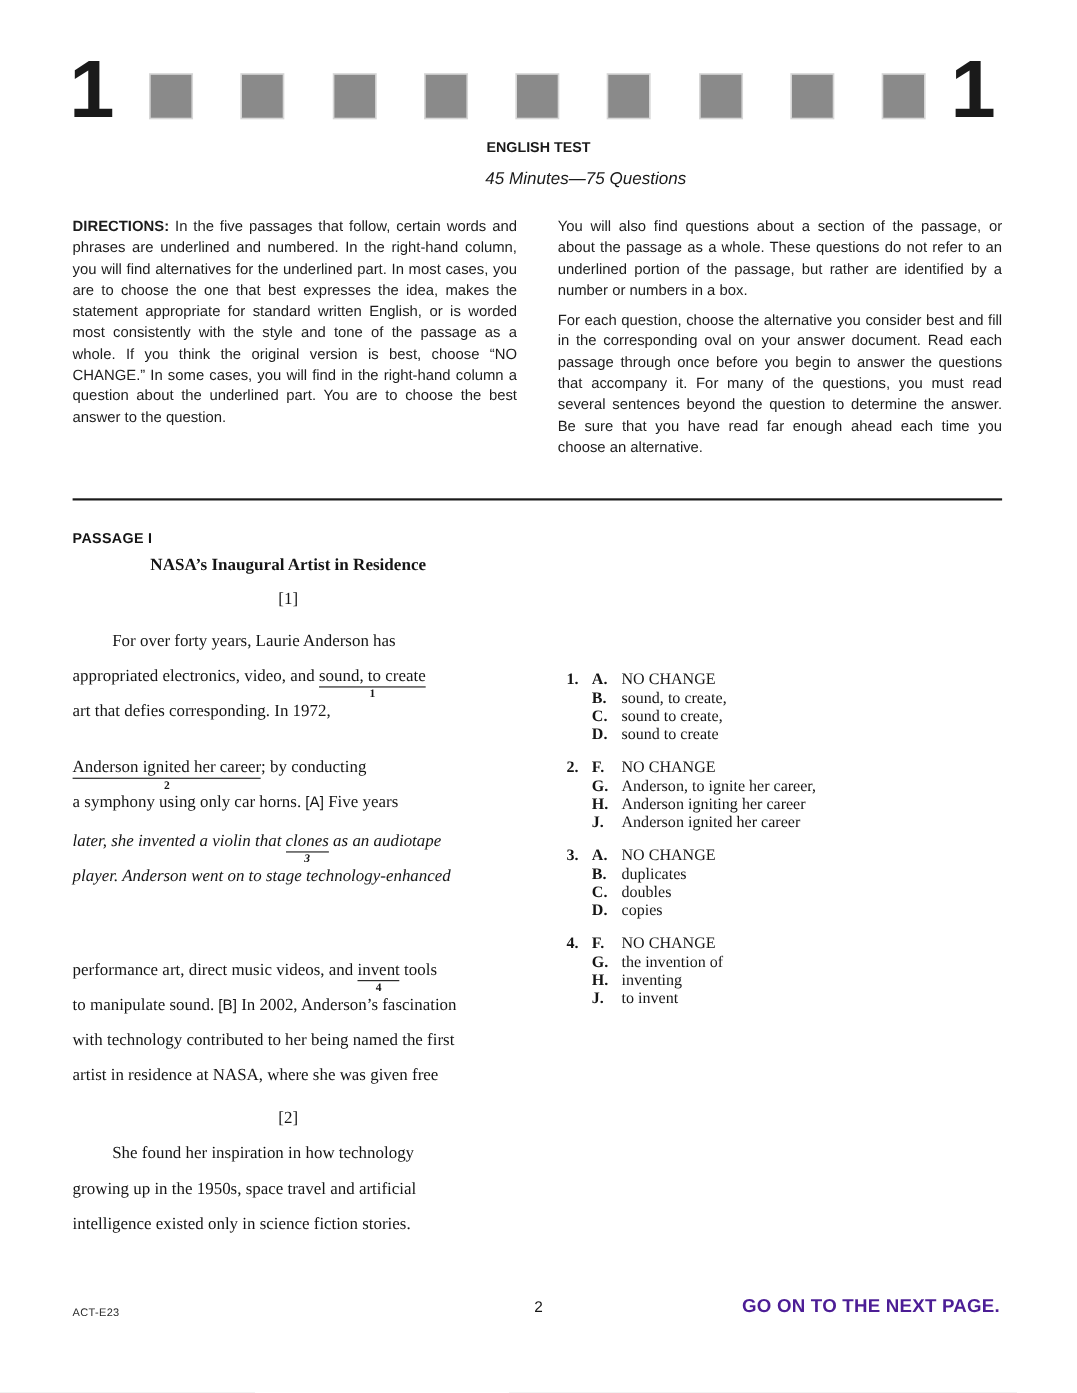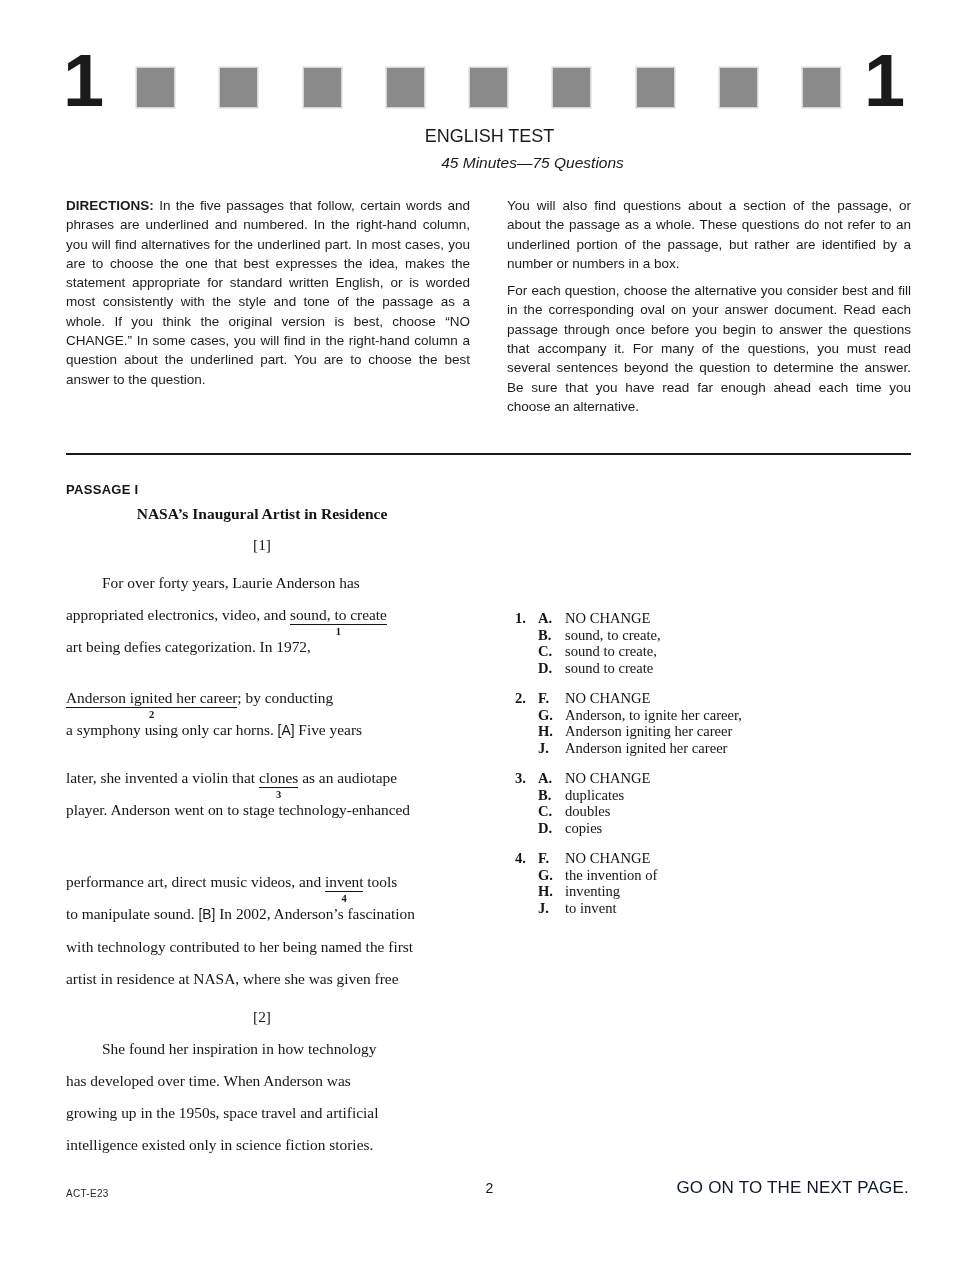--- a/index.html
+++ b/index.html
@@ -18,21 +18,21 @@
   .big-num.right { left:864px; }
   .squares {
     position:absolute; left:137px; top:67px; width:703px; height:40px;
     display:flex; justify-content:space-between; align-items:center;
   }
   .square { width:37px; height:39px; background:#8a8a8a; box-shadow:0 0 0 1.5px #d6d6d6; }
 
   
   .test-title {
     position:absolute; top:126px; left:0; width:100%; text-align:center;
-    font-family:"Liberation Sans", sans-serif; font-weight:normal; font-size:18px; color:#1a1a1a;
+    font-family:"Liberation Sans", sans-serif; font-weight:bold; font-size:13px; color:#1a1a1a;
   }
   .test-subtitle {
     position:absolute; top:154px; left:0; width:100%; text-align:center;
     font-family:"Liberation Sans", sans-serif; font-style:italic; font-size:15.5px; color:#1a1a1a;padding-left:43px;
   }
 
   
   .directions {
     position:absolute; top:196px; left:66px; width:845px;
     display:flex; justify-content:space-between;
@@ -60,21 +60,21 @@
   }
   .m1 { top:66px; }
   .m2 { top:538px; }
 
   .chunk {
     position:absolute; left:66px; width:420px;
     font-size:15.4px; line-height:32px; white-space:nowrap;
   }
   .c0 { top:97px; }
   .c1 { top:212px; }
-  .c2 { top:292px; }
+  .c2 { top:279px;font-style:italic; }
   .c3 { top:372px;margin-top:24px; }
   .c4 { top:563px; }
   .pline.indent { text-indent:36px; }
   .u { position:relative; border-bottom:1px solid #151515; padding-bottom:1px; }
   .unum {
     position:absolute; top:21px; left:50%; transform:translateX(-50%);
     font-size:10.5px; font-weight:bold; line-height:1;
   }
   .sans-marker { font-family:"Liberation Sans", sans-serif; font-size:13.8px; }
 
@@ -90,21 +90,21 @@
   .form-code {
     position:absolute; left:66px; top:1188px;
     font-family:"Liberation Sans", sans-serif; font-size:10px; letter-spacing:.3px; color:#2a2a2a;
   }
   .page-num {
     position:absolute; left:0; top:1180px; width:100%; text-align:center;
     font-family:"Liberation Sans", sans-serif; font-size:14px;
   }
   .continue {
     position:absolute; right:70px; top:1178px;
-    font-family:"Liberation Sans", sans-serif; font-weight:normal; font-size:17px; letter-spacing:.2px; color:#0f172a;
+    font-family:"Liberation Sans", sans-serif; font-weight:bold; font-size:17px; letter-spacing:.2px; color:#4c1d95;
   }
 </style>
 </head>
 <body>
 
 <div class="page">
 
   <div class="big-num left">1</div>
   <div class="squares" id="squares">
       <div class="square" style="background: rgb(138, 138, 138);"></div>
@@ -135,41 +135,40 @@
   <div class="rule"></div>
 
   <div class="main">
     <div class="passage-label">PASSAGE I</div>
     <div class="passage-title">NASA’s Inaugural Artist in Residence</div>
     <div class="sec-marker m1">[1]</div>
 
     <div class="chunk c0">
         <div class="pline indent">For over forty years, Laurie Anderson has</div>
         <div class="pline">appropriated electronics, video, and <span class="u">sound, to create<span class="unum">1</span></span></div>
-        <div class="pline">art being defies categorization. In 1972,</div>
+        <div class="pline">art that defies corresponding. In 1972,</div>
       </div>
     <div class="chunk c1">
         <div class="pline"><span class="u">Anderson ignited her career<span class="unum">2</span></span>; by conducting</div>
         <div class="pline">a symphony using only car horns. <span class="sans-marker">[A]</span> Five years</div>
       </div>
     <div class="chunk c2">
         <div class="pline">later, she invented a violin that <span class="u">clones<span class="unum">3</span></span> as an audiotape</div>
         <div class="pline">player. Anderson went on to stage technology-enhanced</div>
       </div>
     <div class="chunk c3">
         <div class="pline">performance art, direct music videos, and <span class="u">invent<span class="unum">4</span></span> tools</div>
         <div class="pline">to manipulate sound. <span class="sans-marker">[B]</span> In 2002, Anderson’s fascination</div>
         <div class="pline">with technology contributed to her being named the first</div>
         <div class="pline">artist in residence at NASA, where she was given free</div>
       </div>
 
     <div class="sec-marker m2">[2]</div>
     <div class="chunk c4">
         <div class="pline indent">She found her inspiration in how technology</div>
-        <div class="pline">has developed over time. When Anderson was</div>
         <div class="pline">growing up in the 1950s, space travel and artificial</div>
         <div class="pline">intelligence existed only in science fiction stories.</div>
       </div>
 
     <div class="questions" id="questions">
         <div class="q" style="top: 140px;">
           <div class="q-num">1.</div>
           <div class="opts">
             <div class="opt">
               <div class="opt-letter">A.</div>

